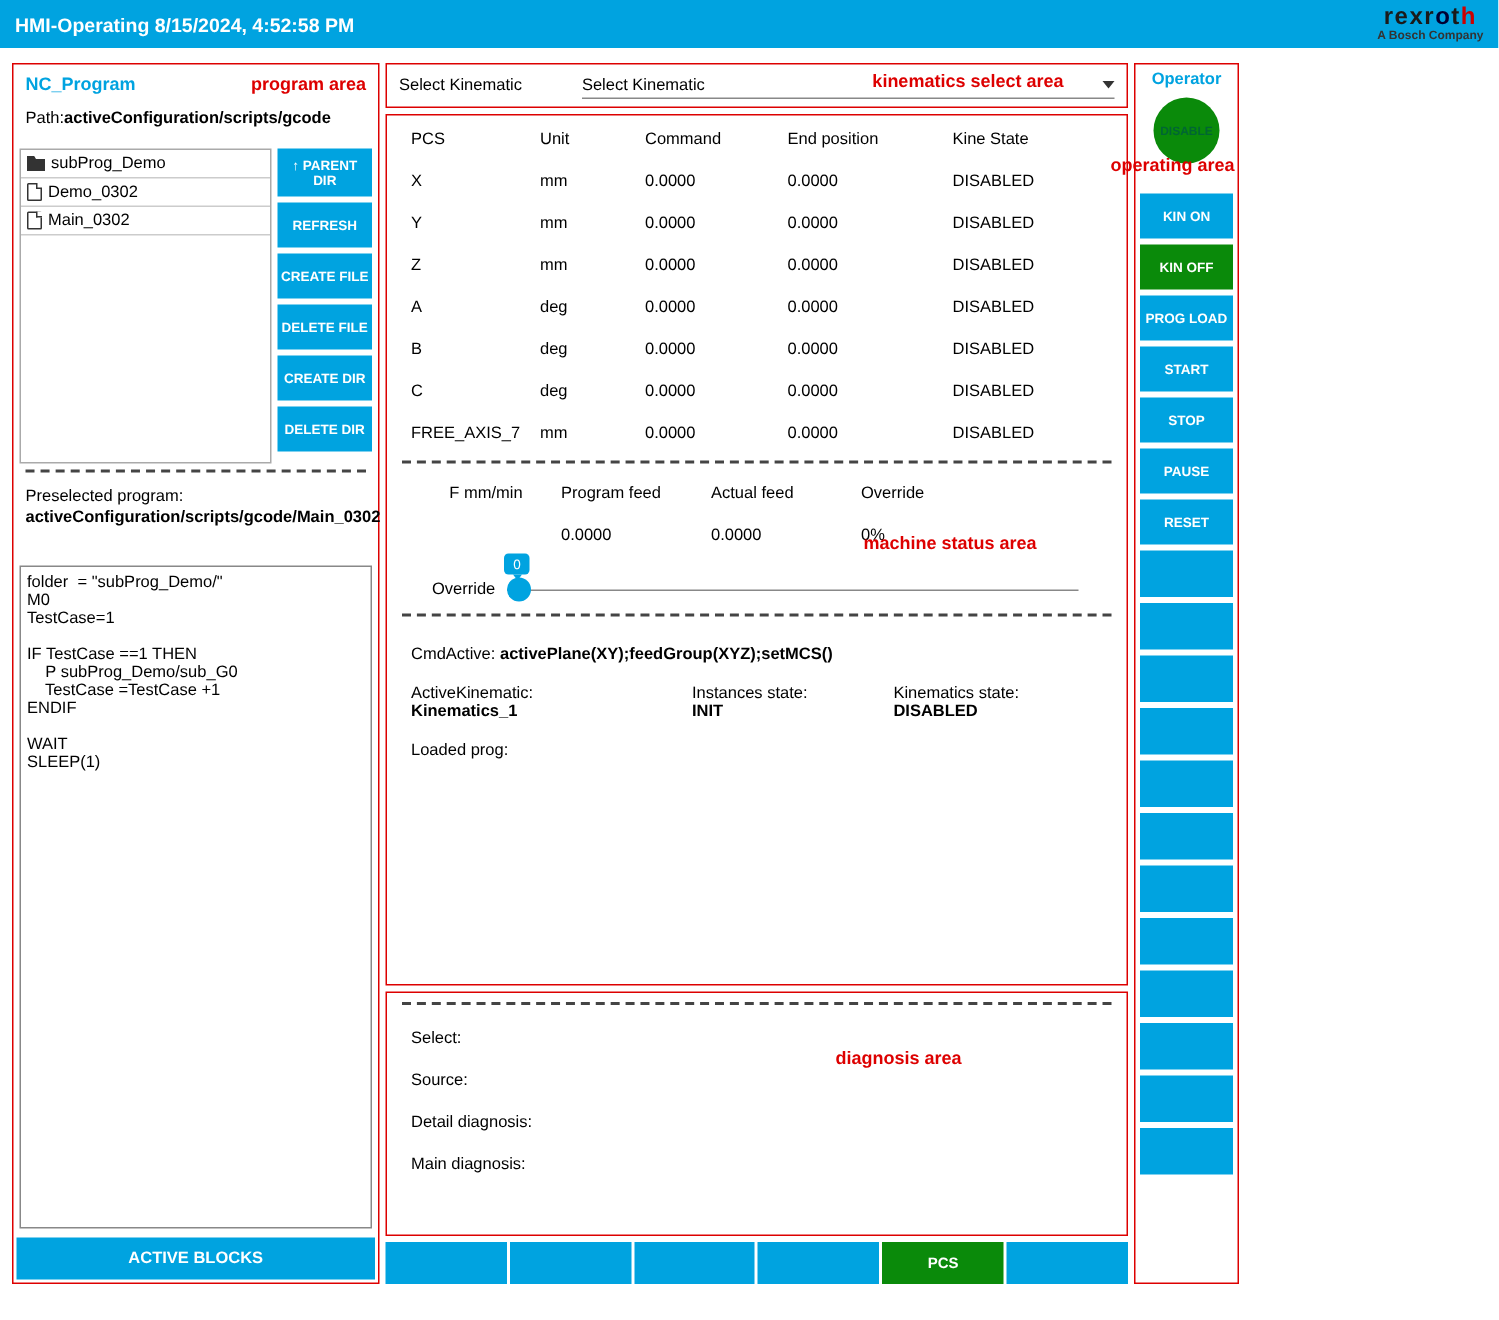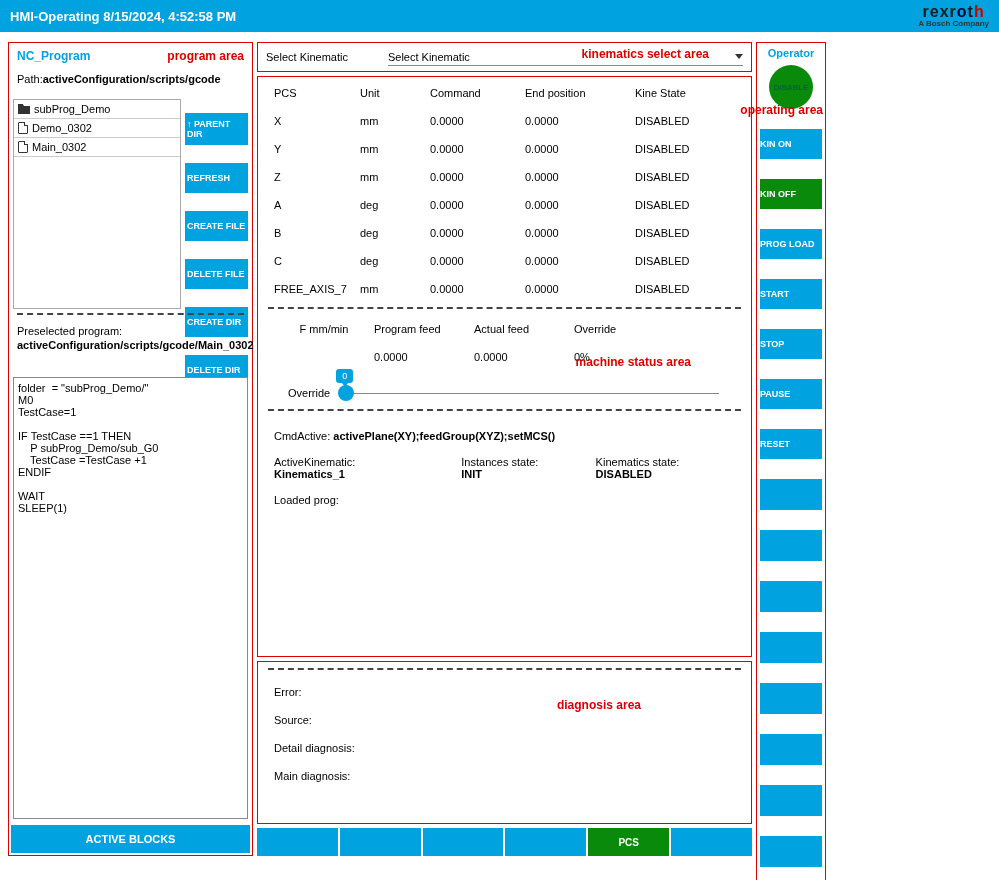--- a/index.html
+++ b/index.html
@@ -20,21 +20,21 @@
     .path-row { padding: 4px 8px 14px 8px; font-size: 11px; }
     .path-label { font-weight: normal; }
     .path-val { font-weight: bold; }
     .file-area { display: flex; gap: 4px; padding: 0 4px; height: 210px; }
     .file-list { flex: 1; border: 1px solid #aaa; background: #fff; }
     .file-item { border-bottom: 1px solid #ccc; padding: 3px 4px; display: flex; align-items: center; gap: 4px; font-size: 11px; cursor: pointer; }
     .folder-icon { width: 12px; height: 10px; background: #333; clip-path: polygon(0 0, 40% 0, 50% 20%, 100% 20%, 100% 100%, 0 100%); }
     .file-icon { width: 10px; height: 12px; border: 1px solid #333; border-radius: 1px; background: #fff; position: relative; }
     .file-icon:before { content: ""; position: absolute; right: -1px; top: -1px; width: 3px; height: 3px; background: #fff; border-left: 1px solid #333; border-bottom: 1px solid #333; }
     .btn-col { width: 63px; display: flex; flex-direction: column; gap: 4px; }
-    .btn { background: #00a3e0; color: #fff; text-align: left; padding: 10px 2px; font-size: 9px; font-weight: bold; cursor: pointer; border: none; margin-top: 14px; }
+    .btn { background: #00a3e0; color: #fff; text-align: center; padding: 10px 2px; font-size: 9px; font-weight: bold; cursor: pointer; border: none; }
     .btn-small { padding: 6px 2px; }
     .dashed-sep { border-top: 2px dashed #444; margin: 4px 8px 10px 8px; }
     .presel { padding: 0 8px 8px 8px; font-size: 11px; }
     .presel-lbl { display: block; margin-bottom: 2px; }
     .presel-val { font-weight: bold; }
     .code-area { margin: 18px 4px 4px 4px; flex: 1; display: flex; flex-direction: column; }
     .code-area textarea { flex: 1; width: 100%; border: 1px solid #888; font-family: inherit; font-size: 11px; padding: 4px; resize: none; white-space: pre; }
     .save-row { text-align: right; padding-top: 4px; }
     .save-btn { background: #00a3e0; color: #fff; font-size: 10px; font-weight: bold; border: none; padding: 6px 8px; cursor: pointer; }
     .active-blocks-bar { background: #00a3e0; color: #fff; text-align: center; font-weight: bold; font-size: 11px; padding: 8px 0; margin: 2px; cursor: pointer; }
@@ -74,21 +74,21 @@
     .diag-area-label { position: absolute; color: #d00; font-weight: bold; font-size: 12px; right: 110px; top: 36px; }
     .diag-content { padding: 6px 16px; font-size: 11px; }
     .diag-line { padding: 8px 0; }
     .bottom-bar { display: flex; gap: 2px; height: 28px; }
     .bottom-btn { flex: 1; background: #00a3e0; color: #fff; font-size: 10px; font-weight: bold; display: flex; align-items: center; justify-content: center; cursor: pointer; }
     .bottom-btn.green { background: #0a8a0a; }
     .right-outline { border: 1.5px solid #d00; display: flex; flex-direction: column; align-items: center; padding: 4px 2px 2px 2px; flex: 1; position: relative; }
     .op-lbl { color: #00a3e0; font-weight: bold; font-size: 11px; padding-bottom: 6px; }
     .disable-circle { width: 44px; height: 44px; border-radius: 50%; background: #0a8a0a; color: #063; font-size: 8px; font-weight: bold; display: flex; align-items: center; justify-content: center; margin-bottom: 6px; }
     .op-area-label { color: #d00; font-weight: bold; font-size: 12px; white-space: nowrap; position: absolute; top: 60px; right: 2px; }
-    .op-btn { width: 62px; background: #00a3e0; color: #fff; font-size: 9px; font-weight: bold; padding: 10px 0; margin-bottom: 20px; cursor: pointer; }
+    .op-btn { width: 62px; background: #00a3e0; color: #fff; font-size: 9px; font-weight: bold; text-align: center; padding: 10px 0; margin-bottom: 4px; cursor: pointer; }
     .op-btn.green { background: #0a8a0a; }
     .op-btn.blank { height: 31px; padding: 0; }
     .dashed-sep2 { border-top: 2px dashed #444; margin: 2px 10px; }
     .op-btn-stack { margin-top: 14px; display: flex; flex-direction: column; align-items: center; }
   </style>
 </head>
 <body>
 
 <div class="topbar">
   <div class="topbar-left">HMI-Operating 8/15/2024, 4:52:58 PM</div>
@@ -261,21 +261,21 @@
           <span><span class="info-lbl">Kinematics state:</span> <span class="info-val">DISABLED</span></span>
         </div>
         <div class="info-line"><span class="info-lbl">Loaded prog:</span></div>
       </div>
     </div>
 
     <div class="diag-box">
       <span class="diag-area-label">diagnosis area</span>
       <div class="dashed-sep2" style="margin-top:6px;"></div>
       <div class="diag-content">
-        <div class="diag-line">Error:</div>
+        <div class="diag-line">Select:</div>
         <div class="diag-line">Source:</div>
         <div class="diag-line">Detail diagnosis:</div>
         <div class="diag-line">Main diagnosis:</div>
       </div>
     </div>
 
     <div class="bottom-bar" id="bottom-bar">
         <div class="bottom-btn"></div>
         <div class="bottom-btn"></div>
         <div class="bottom-btn"></div>

